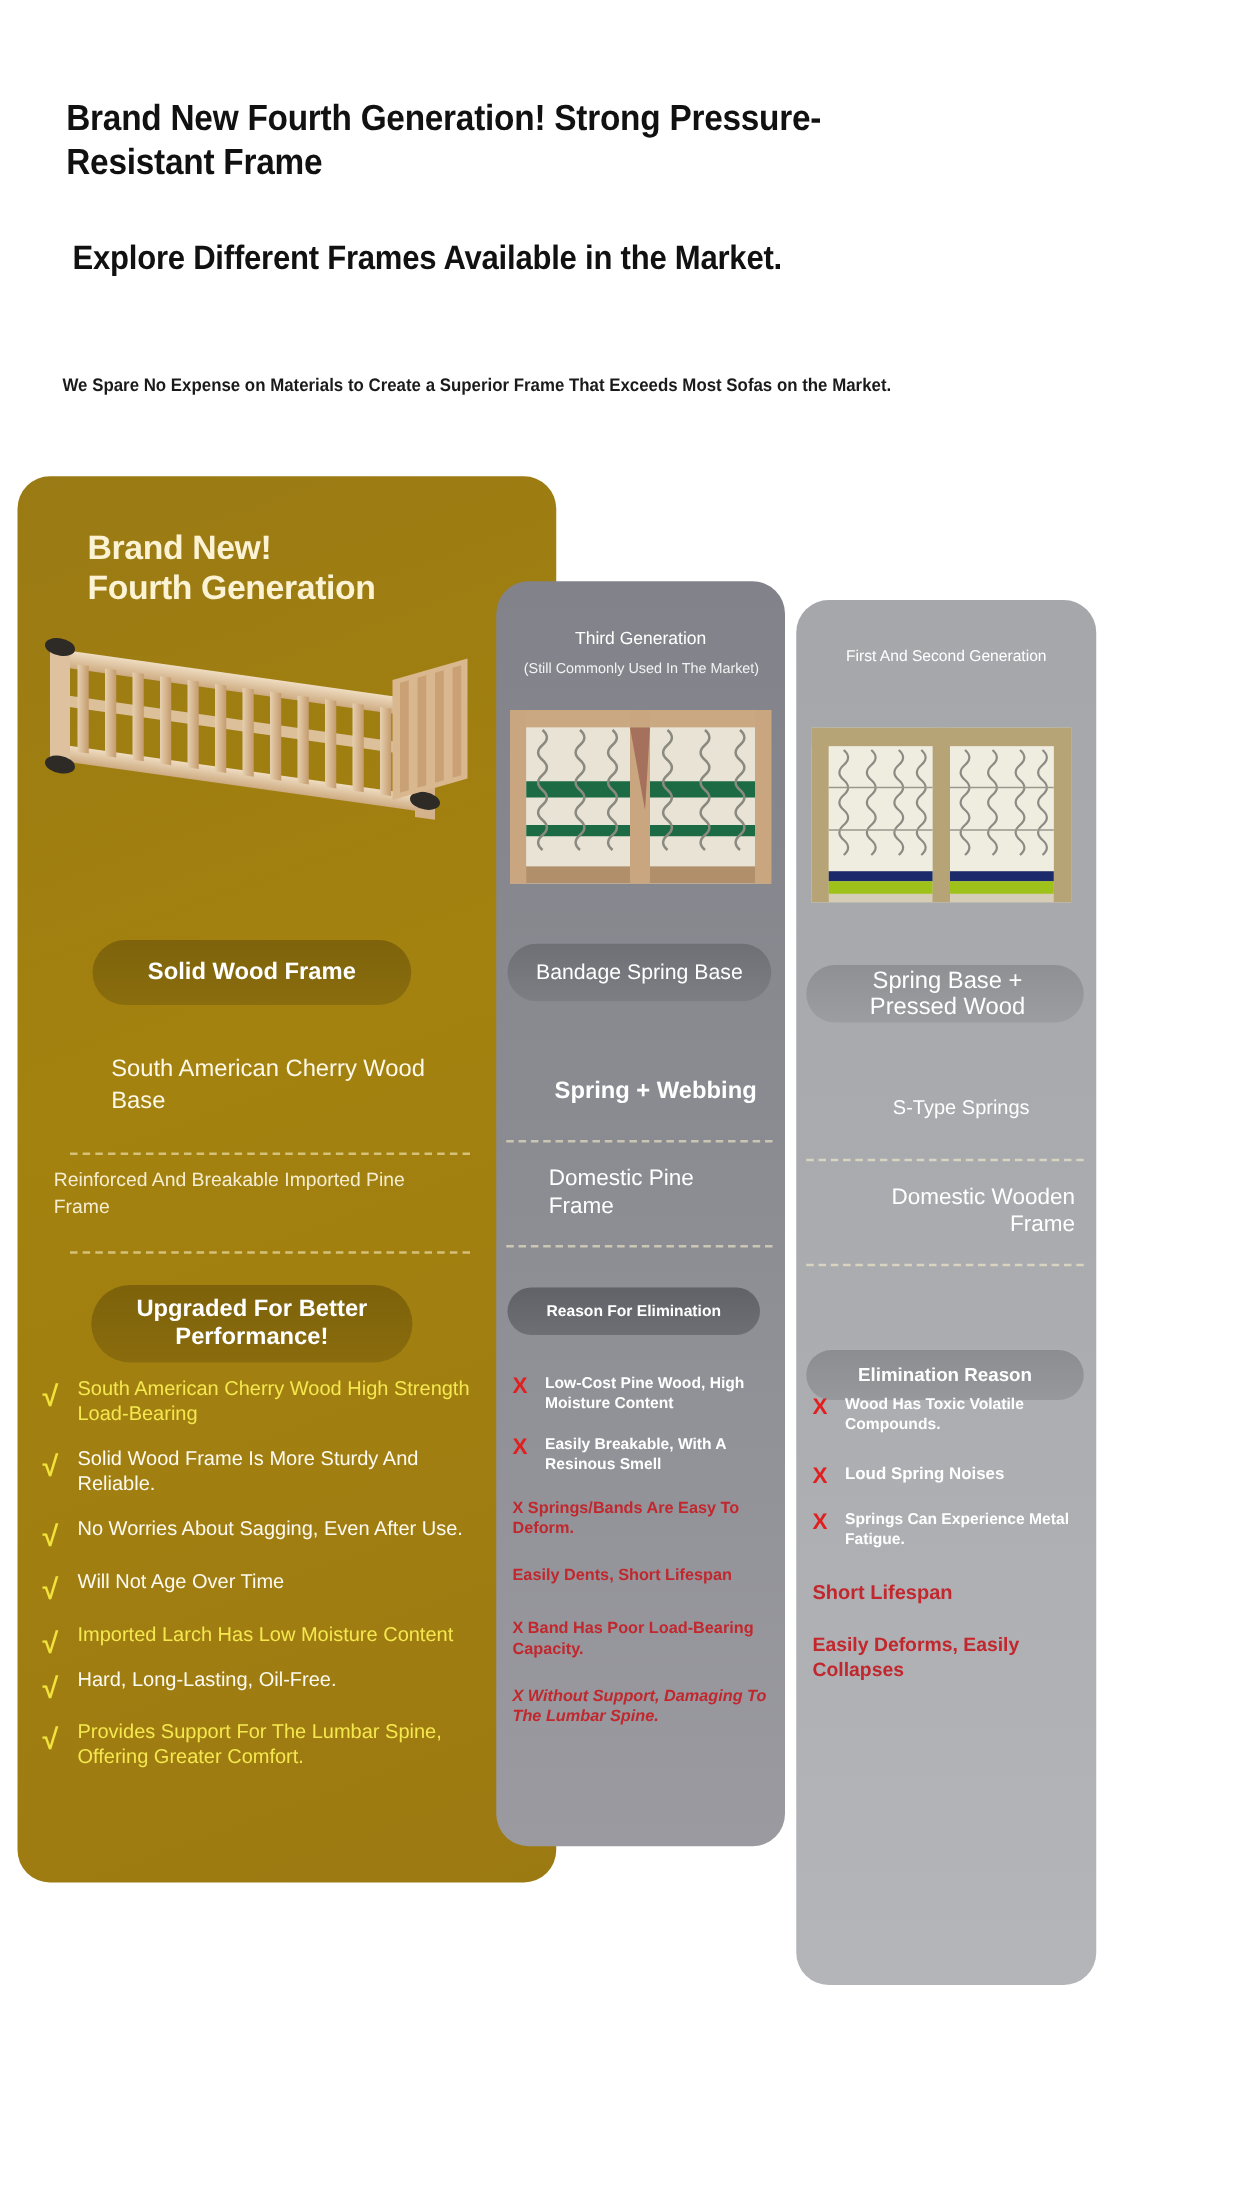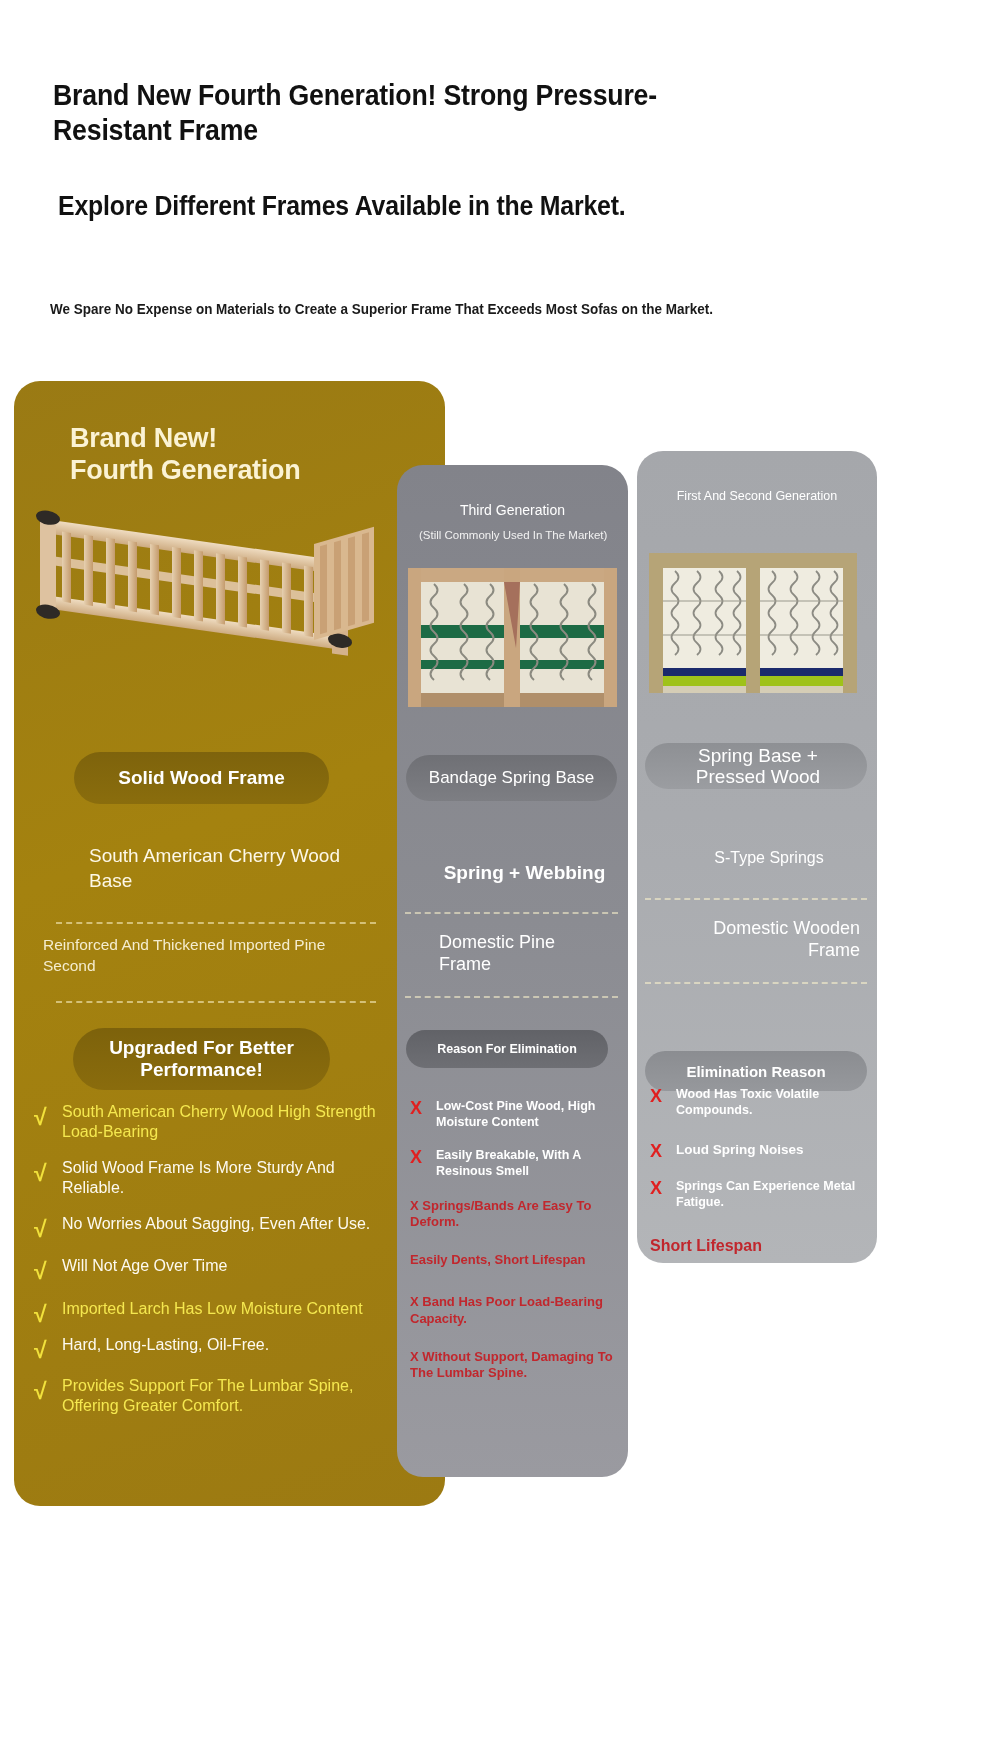--- a/index.html
+++ b/index.html
@@ -38,21 +38,21 @@
 
   .col-gold {
     left:14px; top:381px; width:431px; height:1125px;
     background: linear-gradient(160deg,#9a7a14 0%, #a4820f 40%, #9c7a12 100%);
   }
   .col-mid {
     left:397px; top:465px; width:231px; height:1012px;
     background: linear-gradient(180deg,#82838a 0%, #8b8c92 45%, #9a9aa0 100%);
   }
   .col-right {
-    left:637px; top:451px; width:240px; height:812px;
+    left:637px; top:480px; width:240px; height:1108px;
     background: linear-gradient(180deg,#a5a7ab 0%, #a9abaf 45%, #b3b5b8 100%);
   }
 
   
   .gold-title {
     position:absolute; left:56px; top:42px; width:310px;
     font-size:27px; font-weight:800; line-height:1.17; color:#fbf3d4;
     letter-spacing:-0.3px;
   }
   .frame-photo {
@@ -184,21 +184,21 @@
                 <rect x="48" y="4" width="7" height="88"></rect>
             </g>
           </g>
         </svg>
       </div>
 
       <div class="badge badge-gold">Solid Wood Frame</div>
 
       <div class="gold-line1">South American Cherry Wood Base</div>
       <div class="dash" style="left:42px; top:541px; width:320px;"></div>
-      <div class="gold-line2">Reinforced And Thickened Imported Pine Second</div>
+      <div class="gold-line2">Reinforced And Breakable Imported Pine Frame</div>
       <div class="dash" style="left:42px; top:620px; width:320px;"></div>
 
       <div class="badge badge-gold2">Upgraded For Better Performance!</div>
 
       <div class="glist">
         <div class="gitem y">
           <span class="tick">√</span>
           <span>South American Cherry Wood High Strength Load-Bearing</span>
         </div>
         <div class="gitem w">
@@ -281,21 +281,21 @@
           <span>X</span>
           <span>Springs/Bands Are Easy To Deform.</span>
         </div>
         <div class="xitem red" style="margin-top:22px; padding-left:0;">
           <span>Easily Dents, Short Lifespan</span>
         </div>
         <div class="xitem red" style="margin-top:26px; padding-left:0;">
           <span>X</span>
           <span>Band Has Poor Load-Bearing Capacity.</span>
         </div>
-        <div class="xitem red" style="margin-top:22px; padding-left:0;">
+        <div class="xitem red" style="margin-top:22px; padding-left:0;font-style:italic;">
           <span>X</span>
           <span>Without Support, Damaging To The Lumbar Spine.</span>
         </div>
       </div>
     </div>
 
     <div class="col col-right">
 
       <div class="g-head" style="top:38px; font-size:12.5px;">First And Second Generation</div>
 

